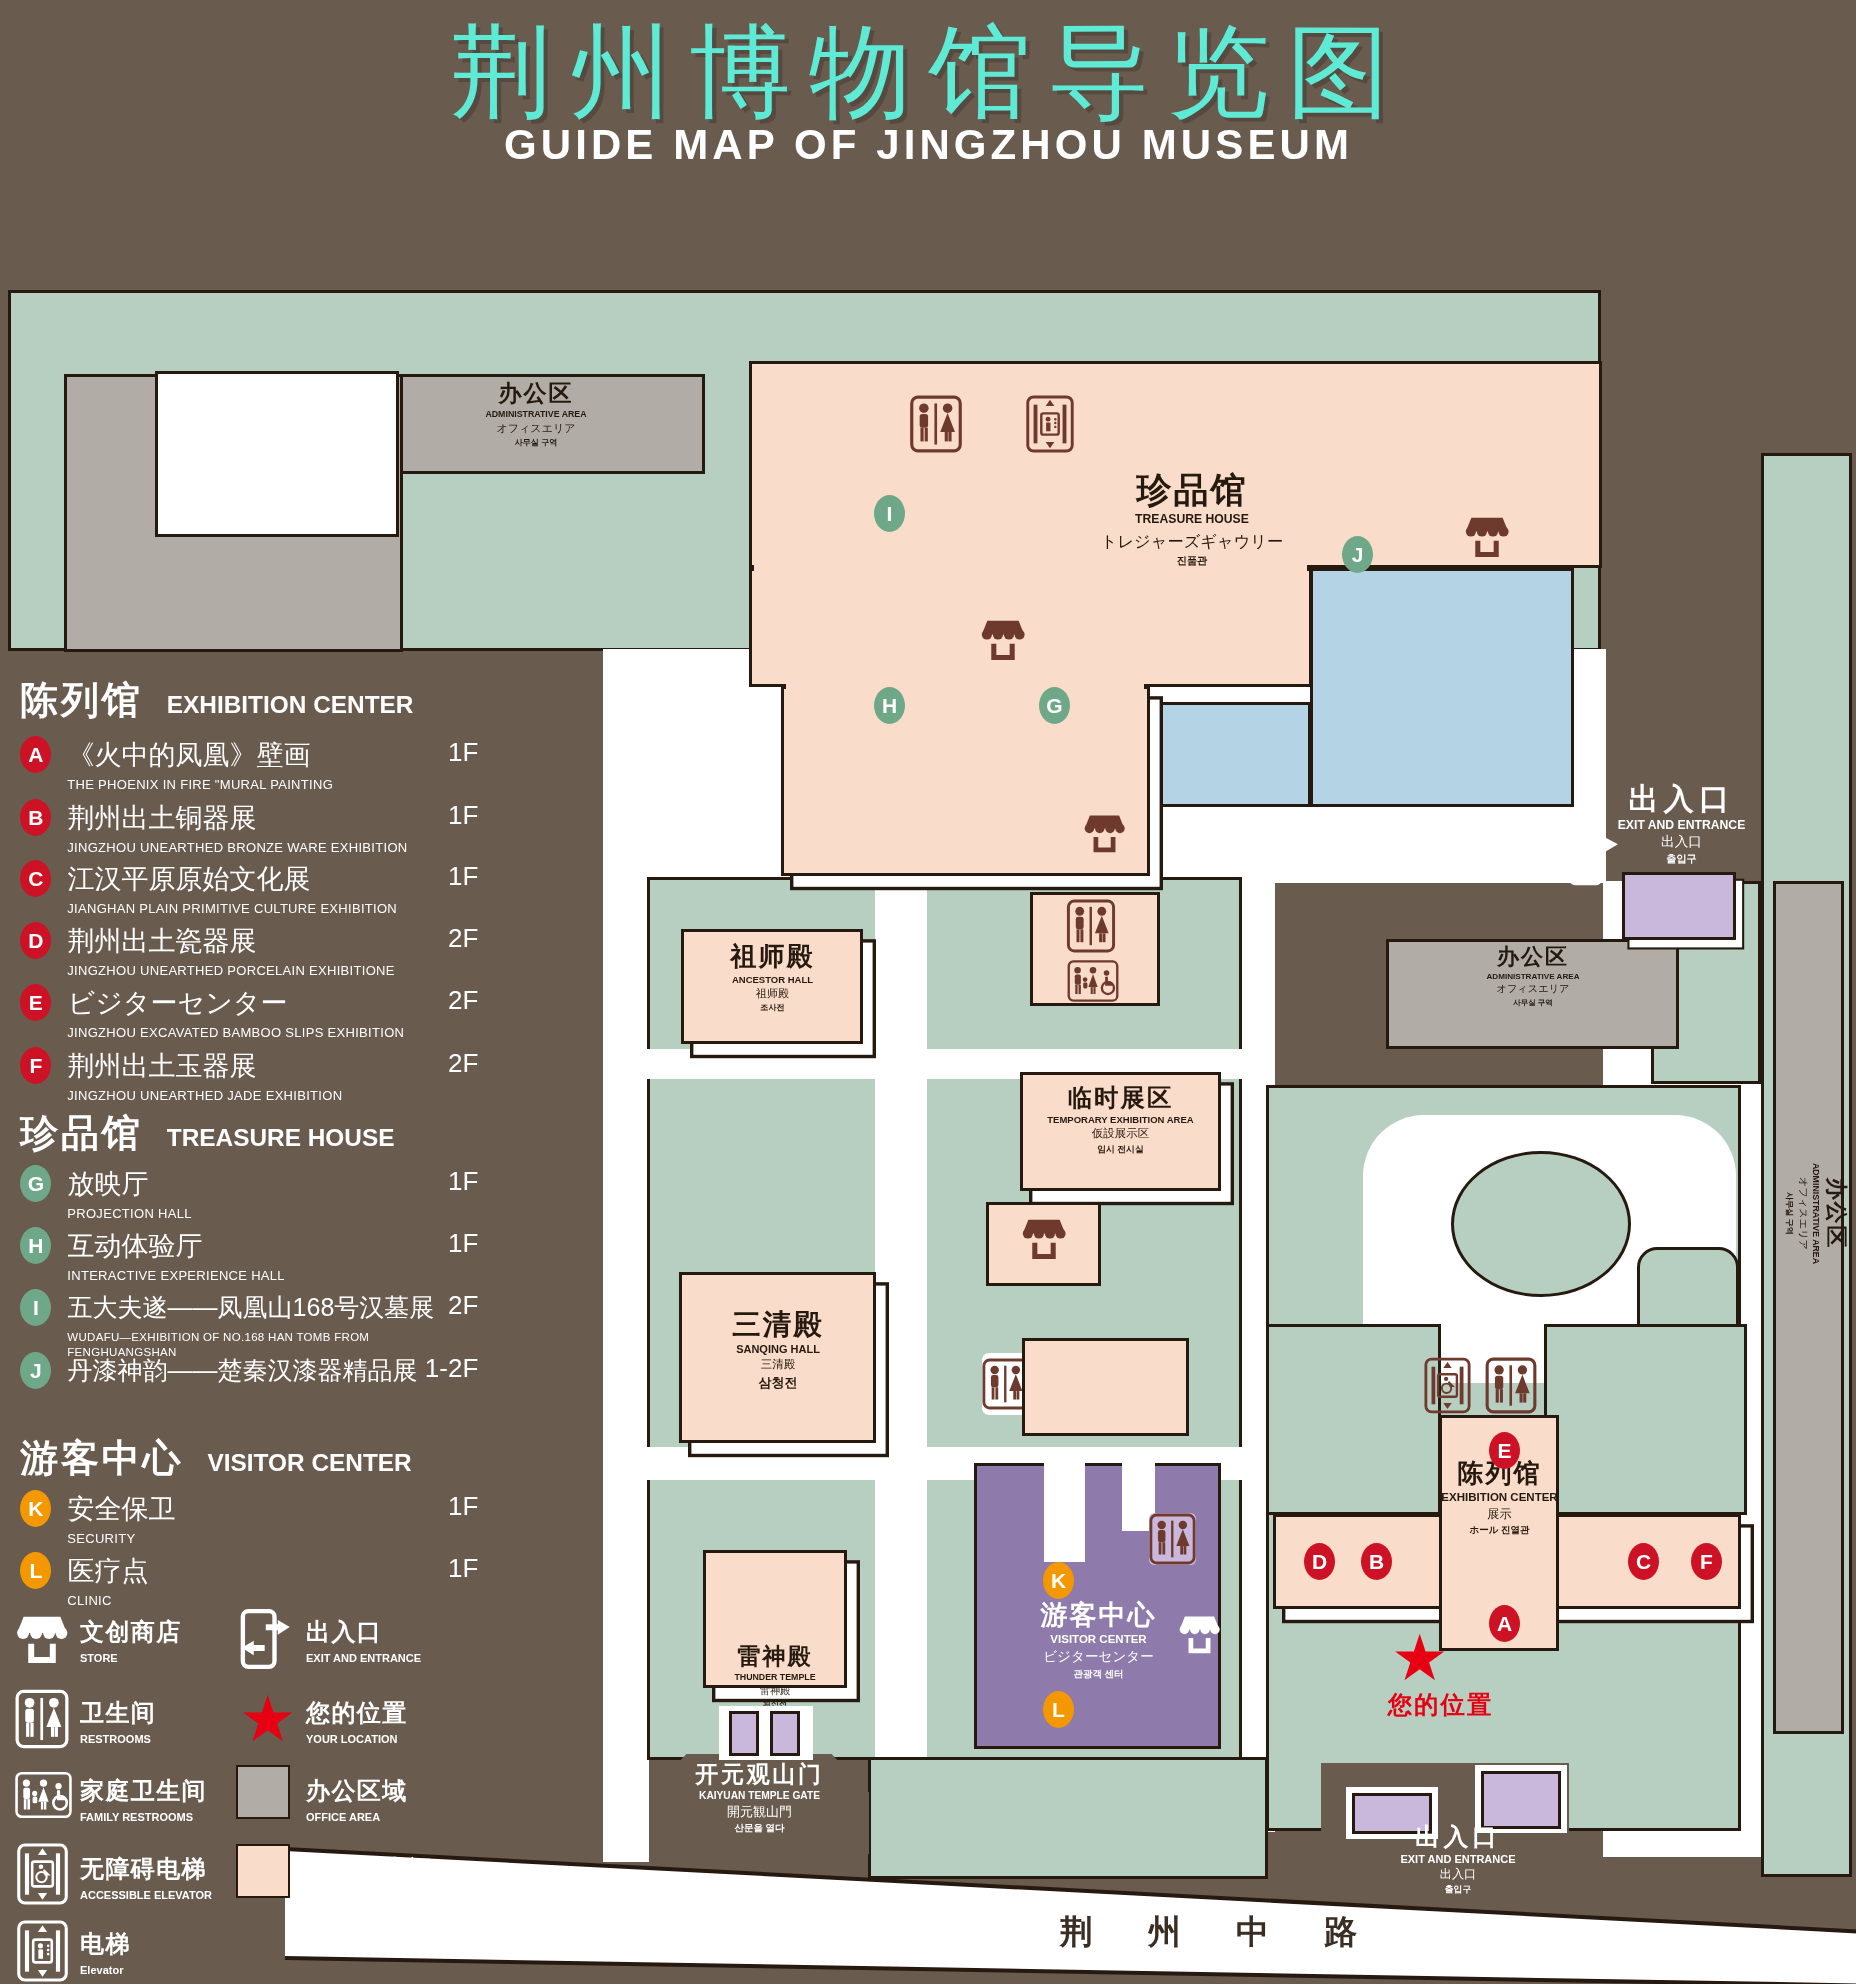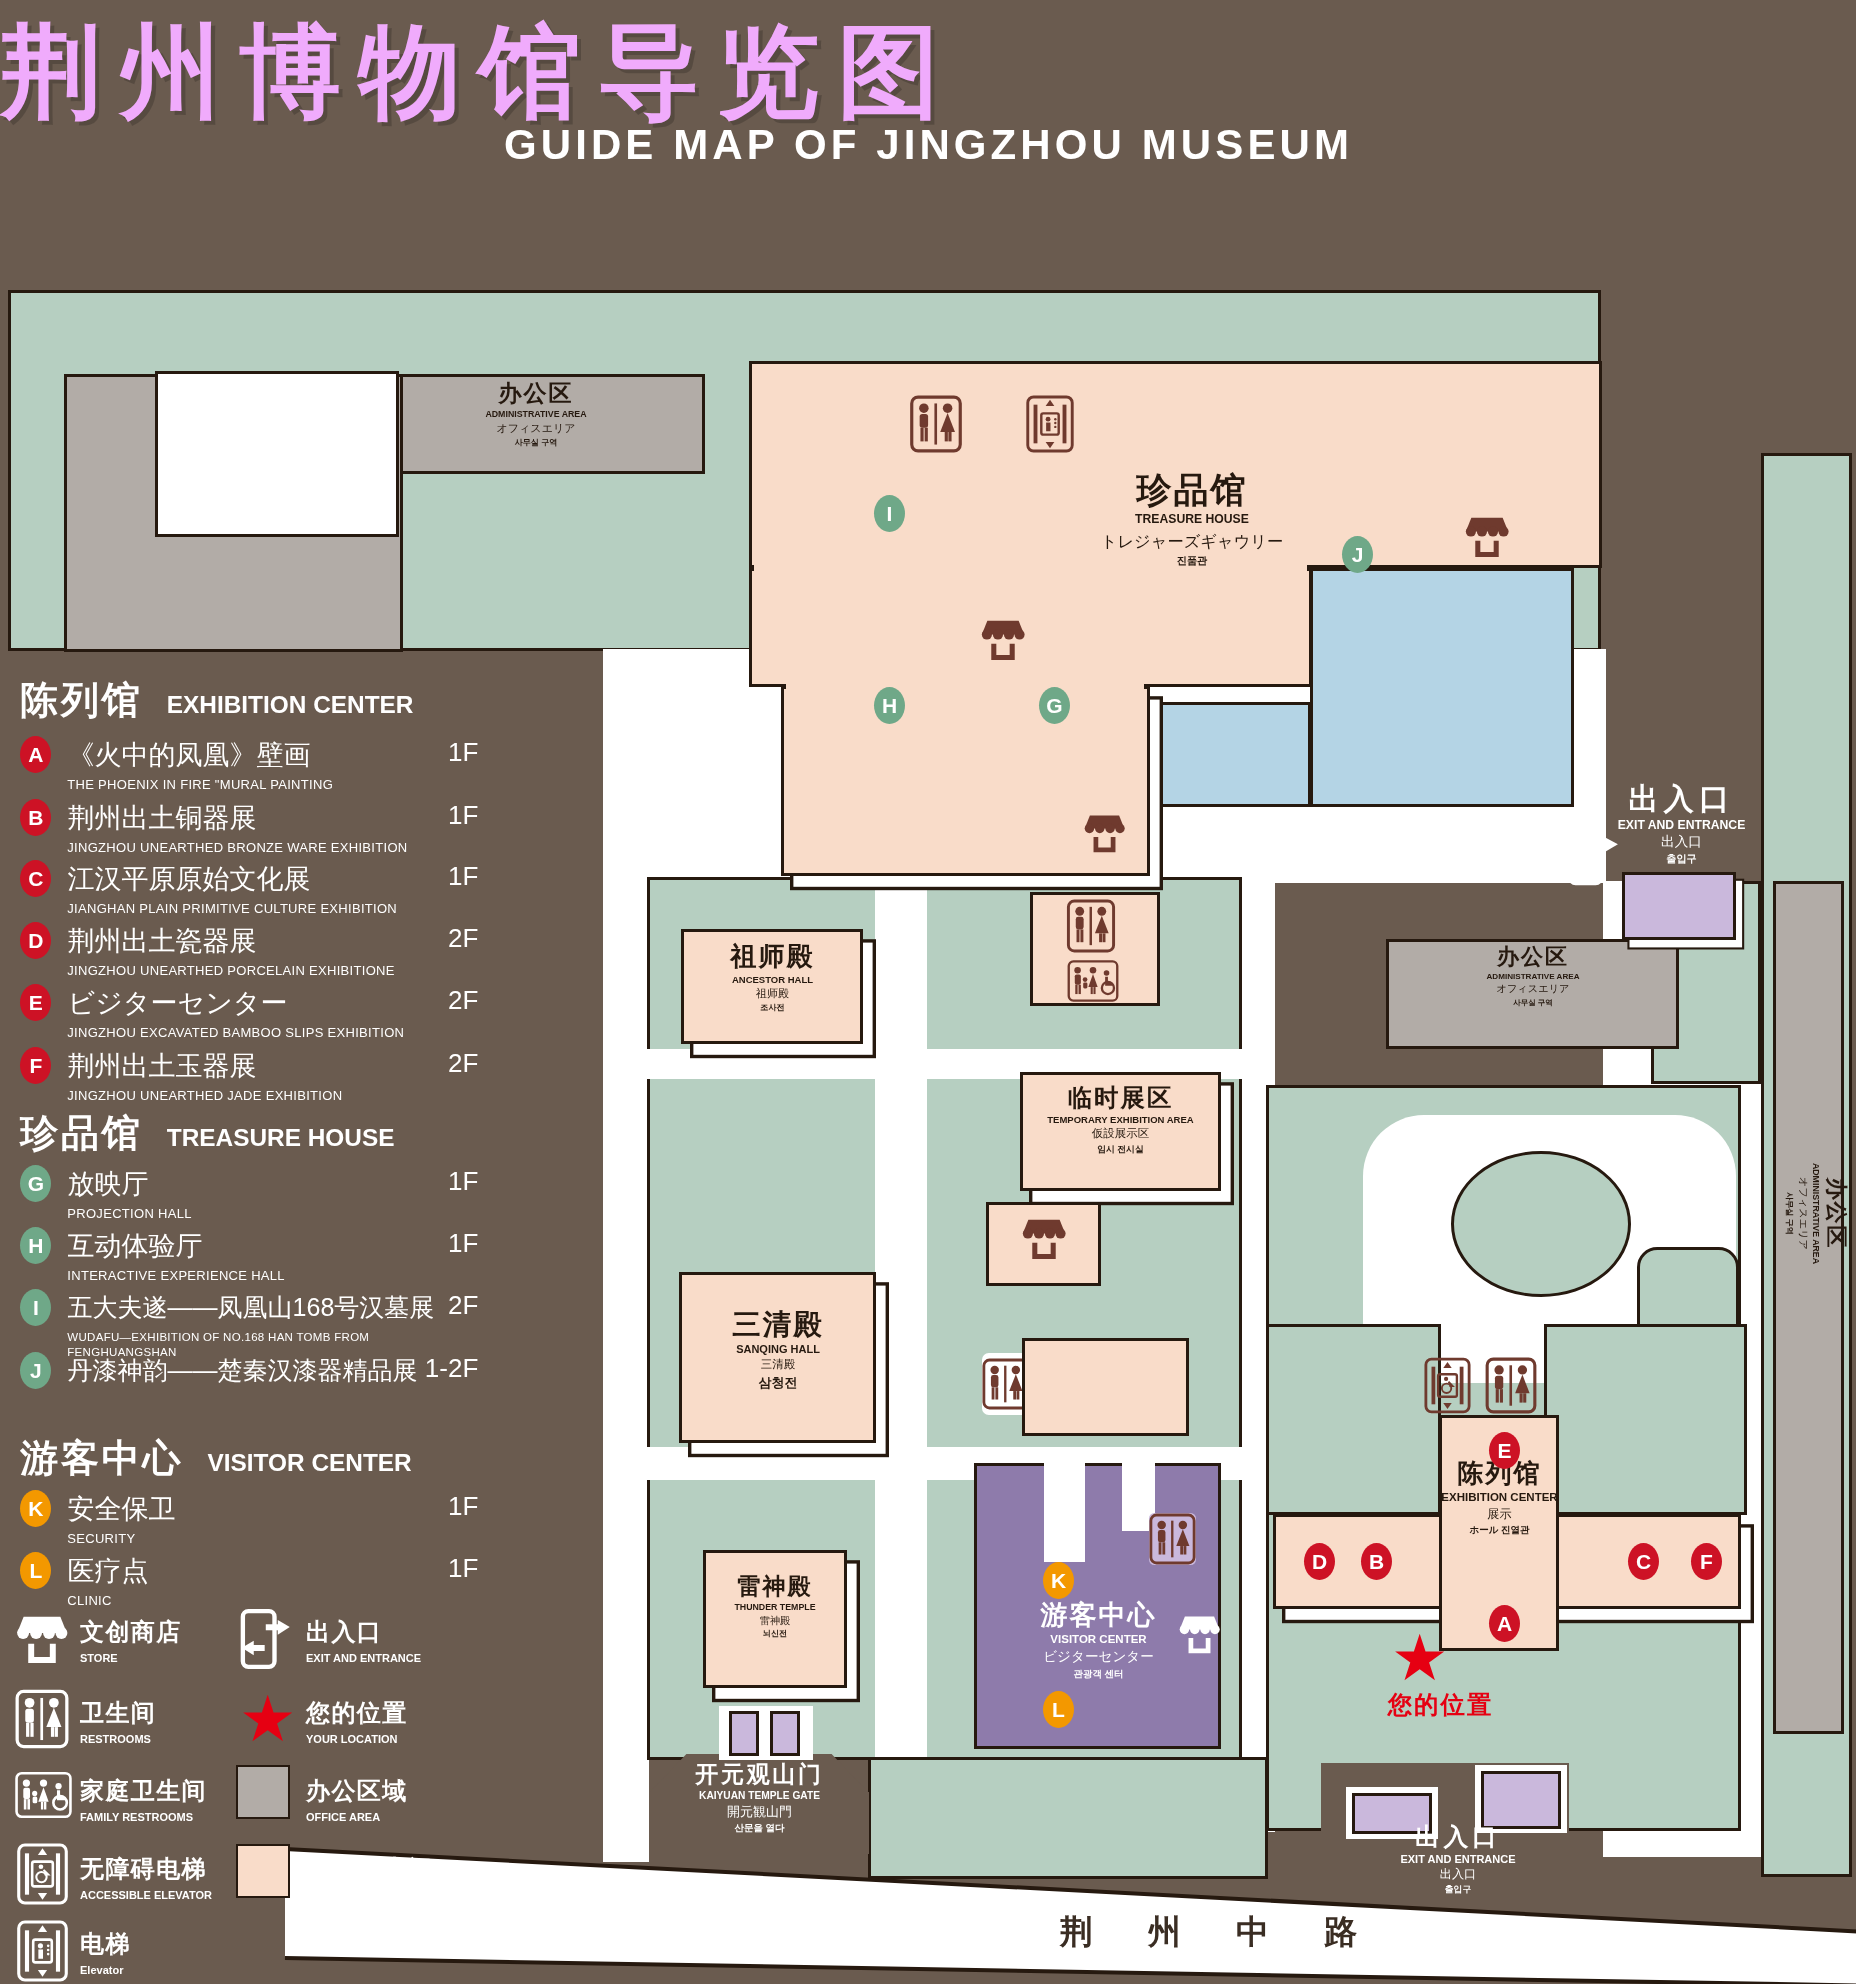--- a/index.html
+++ b/index.html
@@ -38,22 +38,22 @@
   .mk.red { background:#cd1225; }
   .mk.grn { background:#6fa888; }
   .mk.org { background:#f39800; }
 
   
   .ibox { color:#6f3a2e; }
   .ibox svg { width:100%; height:100%; }
   .ibox.white-ic { color:#ffffff; }
 
   
-  .title-cn { width:100%; top:5.4px; font-size:102px; font-weight:bold;
-              color:#f0abfc; letter-spacing:17.6px; text-shadow:4.1px 4.1px 0 rgba(0,0,0,0.18); }
+  .title-cn { width:100%; text-align:center; top:5.4px; font-size:102px; font-weight:normal;
+              color:#5eead4; letter-spacing:17.6px; text-shadow:4.1px 4.1px 0 rgba(0,0,0,0.18); }
   .title-en { width:100%; text-align:center; top:121px; font-size:42px; font-weight:bold;
               color:#fff; letter-spacing:4.1px; }
 
   
   .lg-h { left:20.3px; width:515px; color:#fff; display:flex; align-items:baseline; gap:24.4px; }
   .lg-h .cn { font-size:38px; font-weight:bold; letter-spacing:2.7px; }
   .lg-h .en { font-size:24.4px; font-weight:bold; }
   .lg-item { left:20.3px; width:458px; color:#fff; }
   .lg-item .row { display:flex; align-items:center; gap:16.3px; }
   .lg-item .cn { font-size:27px; }
@@ -285,21 +285,21 @@
       <rect x="28.5" y="62" width="6" height="26" fill="currentColor"></rect>
       <circle cx="72" cy="25" r="9" fill="currentColor"></circle>
       <path d="M72 34 L58 70 H86 Z" fill="currentColor"></path>
       <rect x="66.5" y="70" width="6" height="18" fill="currentColor"></rect>
       <rect x="73.5" y="70" width="6" height="18" fill="currentColor"></rect>
     </svg>
 </div>
 <div class="abs peach b" style="left:1022px;top:1338px;width:167px;height:98px;"></div>
 
 <div class="abs peach b shadow" style="left:703px;top:1550px;width:144px;height:138px;"></div>
-<div class="abs bl" style="left:705px;top:1573px;width:140px;">
+<div class="abs bl" style="left:705px;top:1643px;width:140px;">
   <div class="t1" style="font-size:23px;">雷神殿</div>
   <div class="t2" style="font-size:8.8px;">THUNDER TEMPLE</div>
   <div class="t3" style="font-size:10.2px;margin-top:2px;">雷神殿</div>
   <div class="t4" style="font-size:8.1px;">뇌신전</div>
 </div>
 
 <div class="abs green b" style="left:868px;top:1757px;width:400px;height:122px;"></div>
 
 <div class="abs purple b" style="left:974px;top:1463px;width:247px;height:286px;"></div>
 <div class="abs white" style="left:1044px;top:1460px;width:41px;height:102px;"></div>

